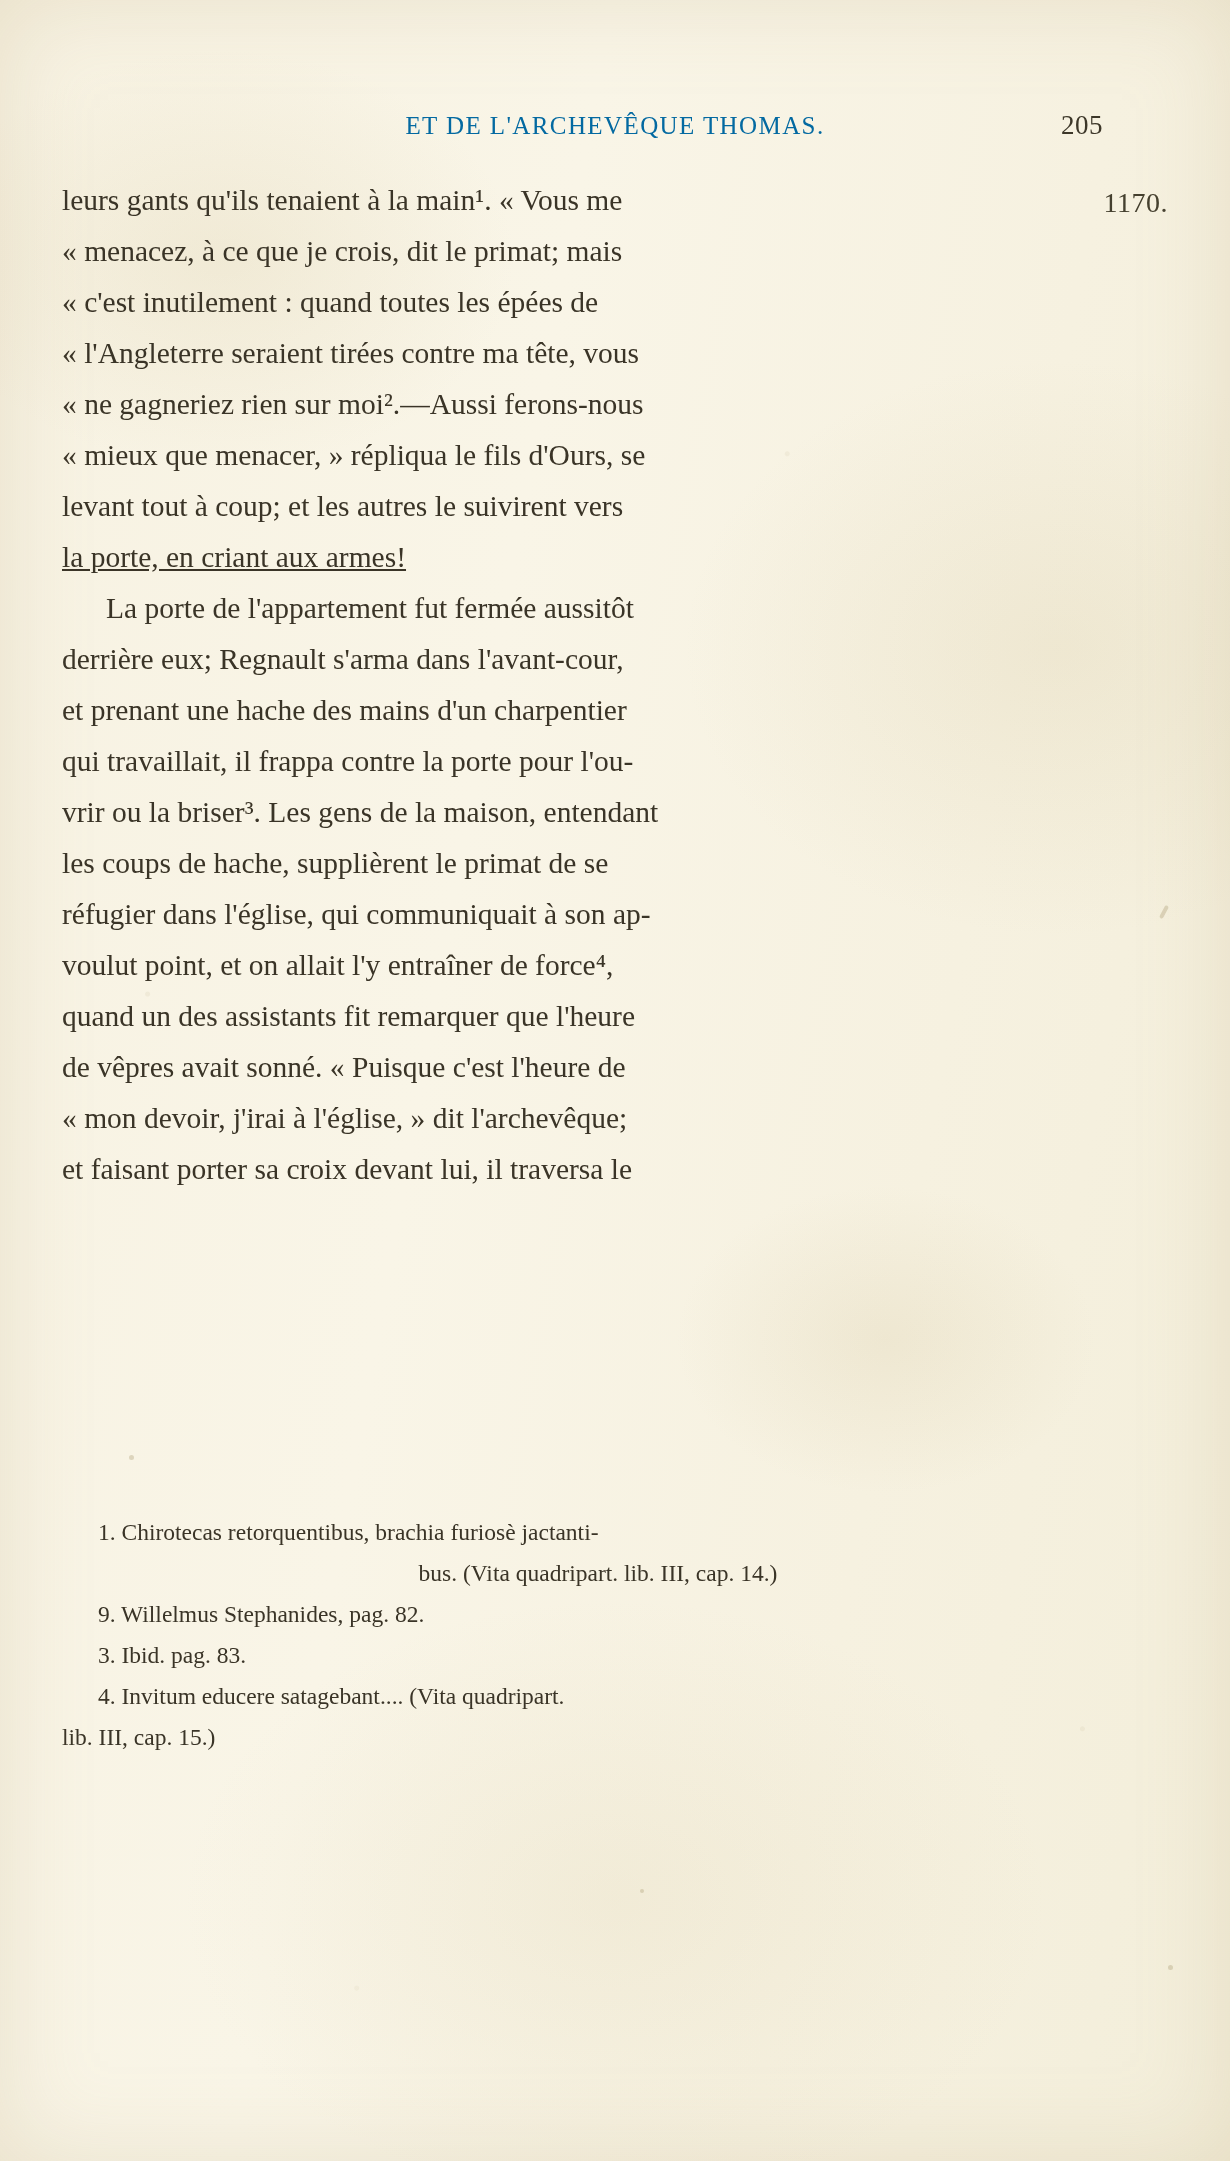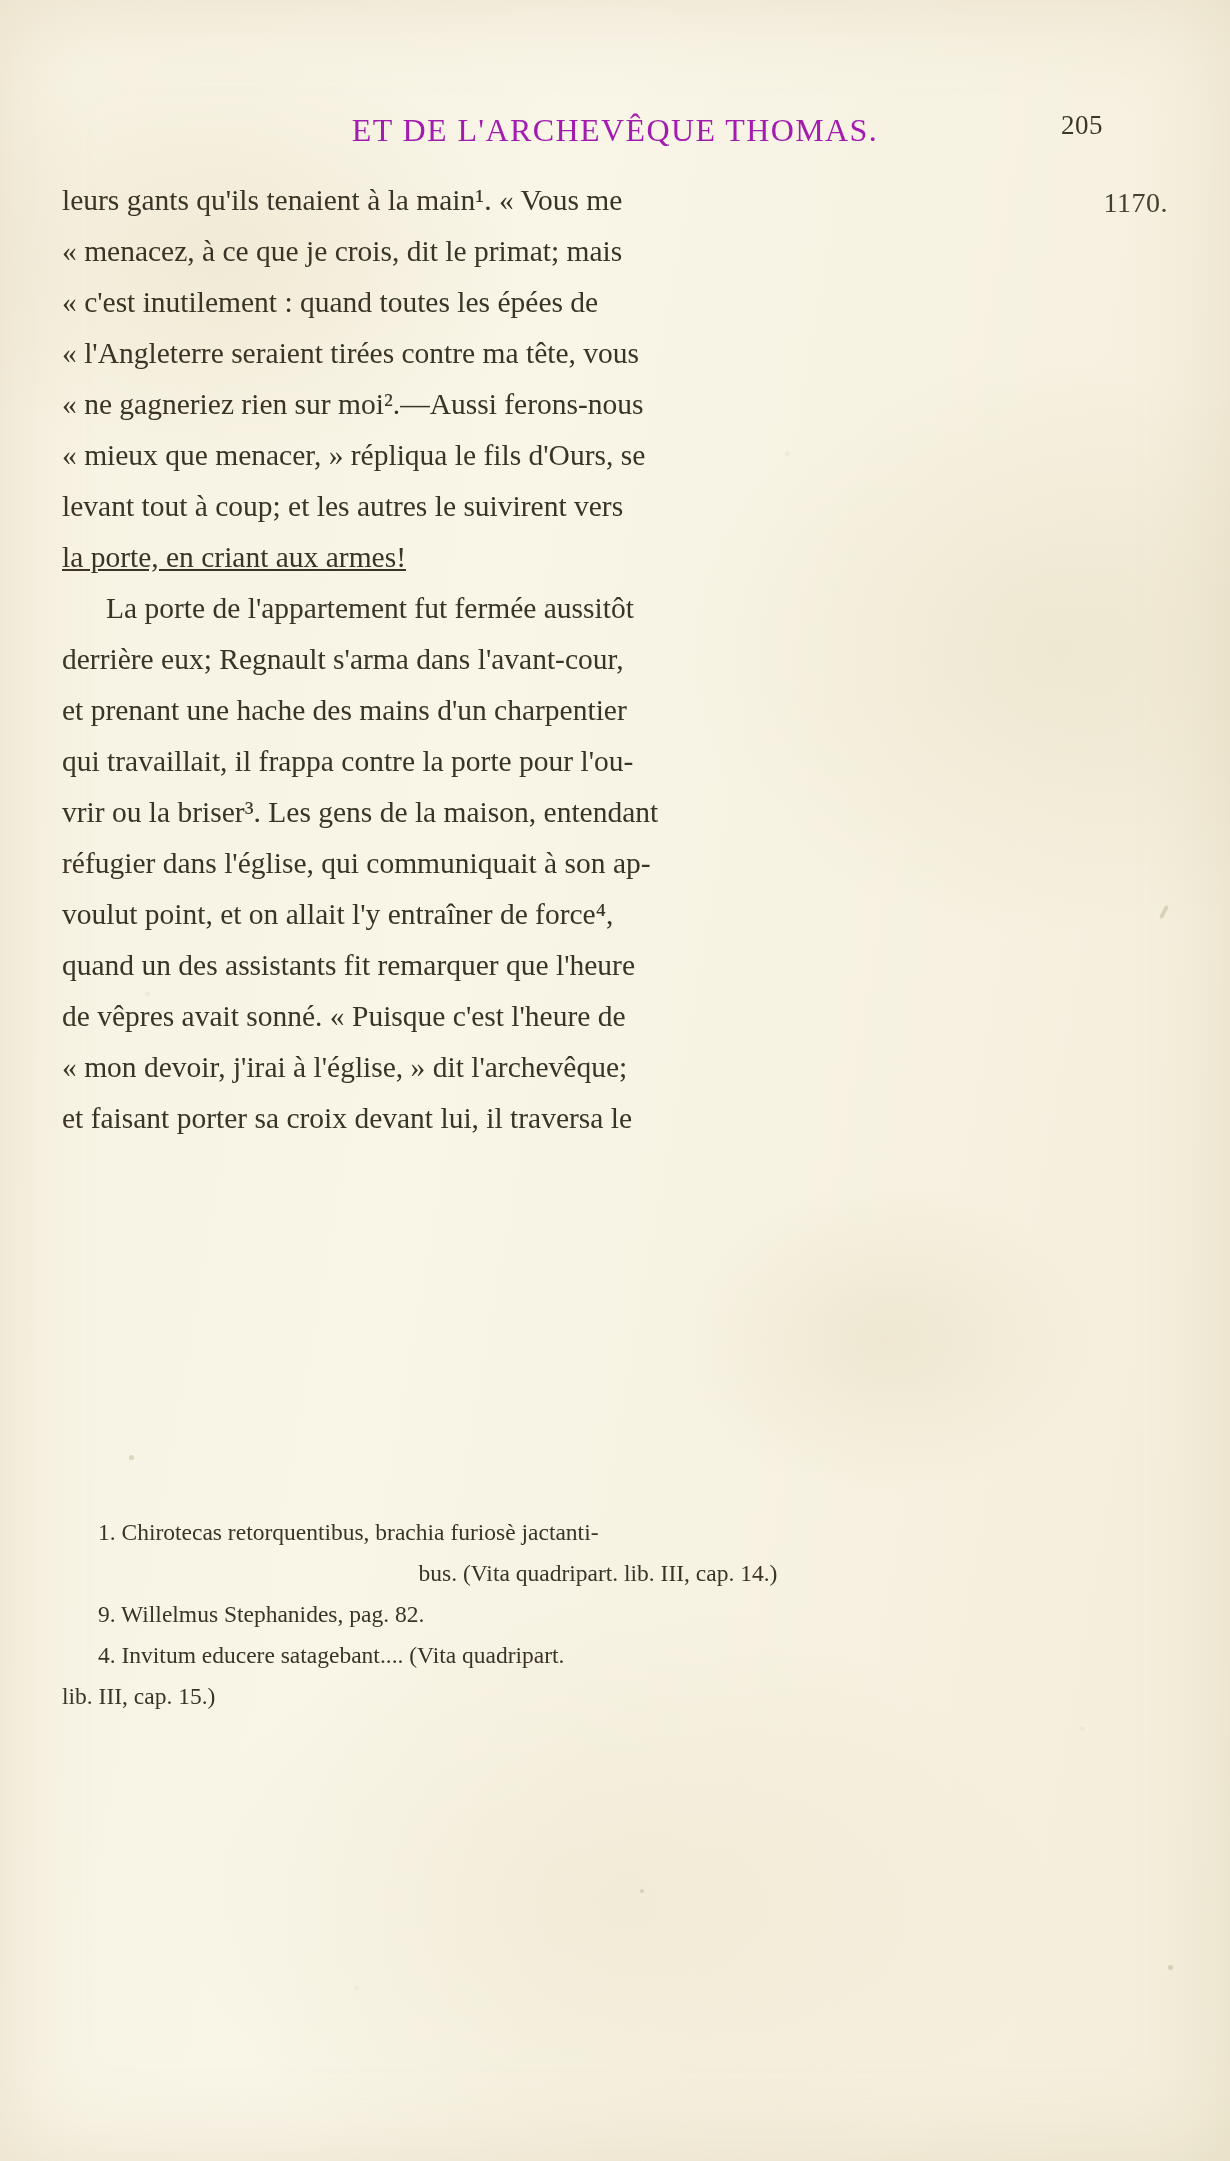--- a/index.html
+++ b/index.html
@@ -47,23 +47,23 @@
     left: 0;
     right: 0;
     top: 112px;
     height: 34px;
     display: flex;
     align-items: baseline;
     justify-content: center;
   }
   .running-title {
     font-variant: small-caps;
-    font-size: 32px;
+    font-size: 25px;
     letter-spacing: 1.4px;
-    color: #a21caf;
+    color: #0369a1;
     white-space: nowrap;
   }
   .folio {
     position: absolute;
     right: 127px;
     top: 110px;
     font-size: 27px;
     color: #3d3729;
     letter-spacing: 0.5px;
   }
@@ -149,34 +149,36 @@
       <div>levant tout à coup; et les autres le suivirent vers</div>
       <div style="text-align:left;text-decoration:underline;">la porte, en criant aux armes!</div>
     </div>
 
     <div class="bodytext">
       <div style="text-indent:44px;">La porte de l'appartement fut fermée aussitôt</div>
       <div>derrière eux; Regnault s'arma dans l'avant-cour,</div>
       <div>et prenant une hache des mains d'un charpentier</div>
       <div>qui travaillait, il frappa contre la porte pour l'ou-</div>
       <div>vrir ou la briser³. Les gens de la maison, entendant</div>
+      <div>les coups de hache, supplièrent le primat de se</div>
       <div>réfugier dans l'église, qui communiquait à son ap-</div>
       <div>voulut point, et on allait l'y entraîner de force⁴,</div>
       <div>quand un des assistants fit remarquer que l'heure</div>
       <div>de vêpres avait sonné. « Puisque c'est l'heure de</div>
       <div>« mon devoir, j'irai à l'église, » dit l'archevêque;</div>
       <div style="text-align:left;">et faisant porter sa croix devant lui, il traversa le</div>
     </div>
 
   </div>
 
   <div class="notes">
     <p class="ind">1. Chirotecas retorquentibus, brachia furiosè jactanti-</p>
     <p style="text-align:center;">bus. (Vita quadripart. lib. III, cap. 14.)</p>
     <p class="ind" style="text-align:left;">9. Willelmus Stephanides, pag. 82.</p>
+    <p class="ind" style="text-align:left;">3. Ibid. pag. 83.</p>
     <p class="ind">4. Invitum educere satagebant.... (Vita quadripart.</p>
     <p style="text-align:left;">lib. III, cap. 15.)</p>
   </div>
 
   <div class="speck" style="left:129px;top:1455px;width:5px;height:5px;"></div>
   <div class="speck" style="left:1162px;top:905px;width:4px;height:14px;border-radius:3px;transform:rotate(28deg);"></div>
   <div class="speck" style="left:1168px;top:1965px;width:5px;height:5px;"></div>
   <div class="speck" style="left:640px;top:1889px;width:4px;height:4px;"></div>
 
   <div class="edge-shade"></div>

